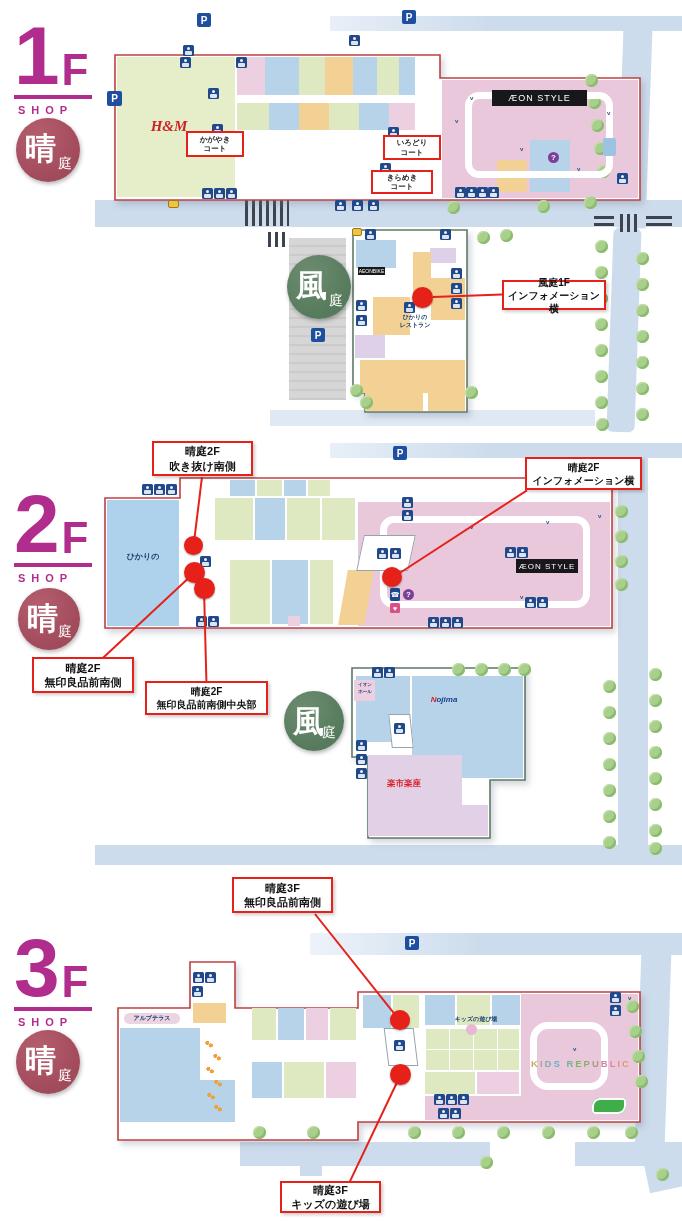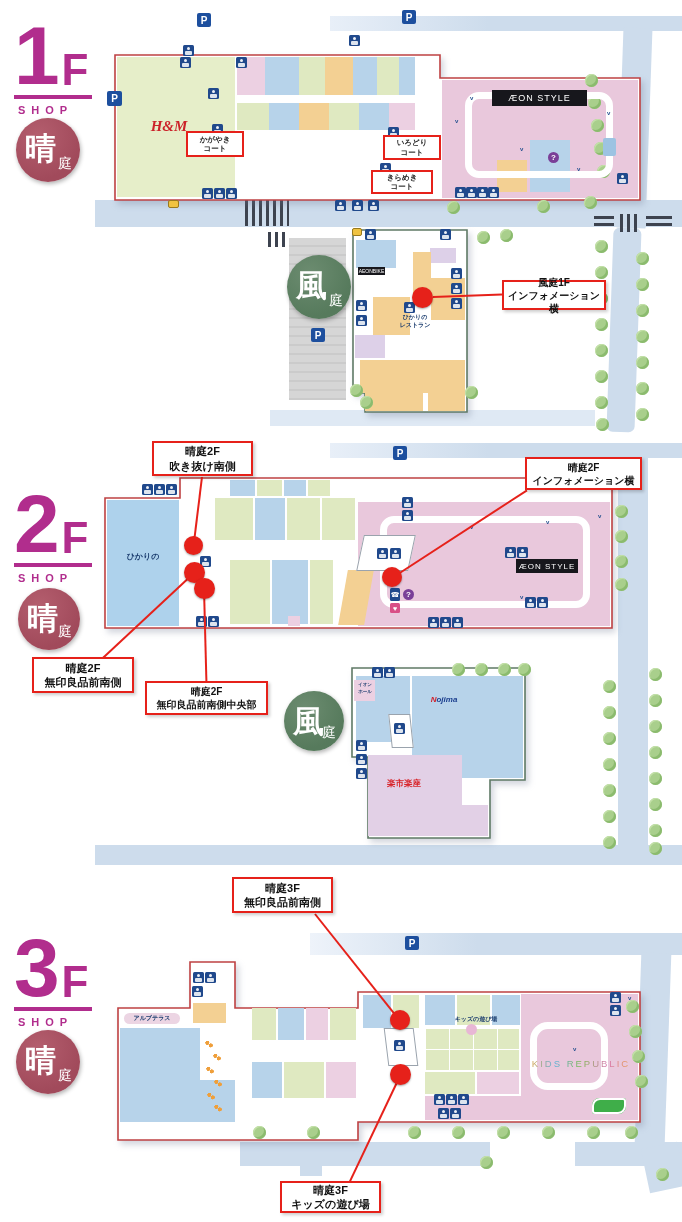--- a/index.html
+++ b/index.html
@@ -40,21 +40,21 @@
 .fhead .rule{height:4px;background:#b12d8d;width:78px;margin-top:6px}
 .fhead .shop{font-size:11px;font-weight:bold;letter-spacing:6px;margin-top:5px;margin-left:4px}
 .badge{position:absolute;border-radius:50%;color:#fff;z-index:50;box-shadow:1px 2px 4px rgba(0,0,0,.3);font-family:"Liberation Serif","DejaVu Serif",serif}
 .badge .main{position:absolute;left:9px;top:10px;font-size:31px;font-weight:bold}
 .badge .sub{position:absolute;right:8px;bottom:9px;font-size:14px}
 .badge.rose{background:radial-gradient(circle at 35% 28%,#b45e6e,#a14a5b 70%)}
 .badge.green{background:radial-gradient(circle at 35% 28%,#6c8c70,#567a5c 70%)}
 .blackbox{position:absolute;background:#17171c;color:#fff;display:flex;align-items:center;justify-content:center;z-index:6;letter-spacing:1px}
 .maptext{position:absolute;z-index:6;color:#1a3c6e;font-weight:bold;text-align:center}
 .esc-tz{position:absolute;background:#fff;border:1px solid #9aa3ad;z-index:4}
-.kidsrep{position:absolute;z-index:6;font-weight:normal;font-size:9.5px;letter-spacing:2px;background:linear-gradient(90deg,#e8a33c,#5ab0d8,#7cb94f,#d977b0,#e8a33c);-webkit-background-clip:text;background-clip:text;color:#c9a257;-webkit-text-fill-color:transparent}
+.kidsrep{position:absolute;z-index:6;font-weight:bold;font-size:9.5px;letter-spacing:2px;background:linear-gradient(90deg,#e8a33c,#5ab0d8,#7cb94f,#d977b0,#e8a33c);-webkit-background-clip:text;background-clip:text;color:#c9a257;-webkit-text-fill-color:transparent}
 .pill{position:absolute;background:#ecd5e3;border-radius:6px;color:#1a3c6e;font-weight:bold;display:flex;align-items:center;justify-content:center;z-index:6}
 .greenlogo{position:absolute;background:#3fae49;border-radius:8px 3px 8px 3px;z-index:6;box-shadow:inset 0 0 0 2px #fff,inset 0 0 0 3px #3fae49}
 </style>
 </head>
 <body>
 
 <div id="stage">
 
   <div class="road" style="left:330px;top:16px;width:352px;height:15px;background:linear-gradient(90deg,#e8eff8,#cddcec 45%)"></div>
   <div class="road" style="left:620px;top:28px;width:29px;height:200px;transform:rotate(2deg)"></div>

